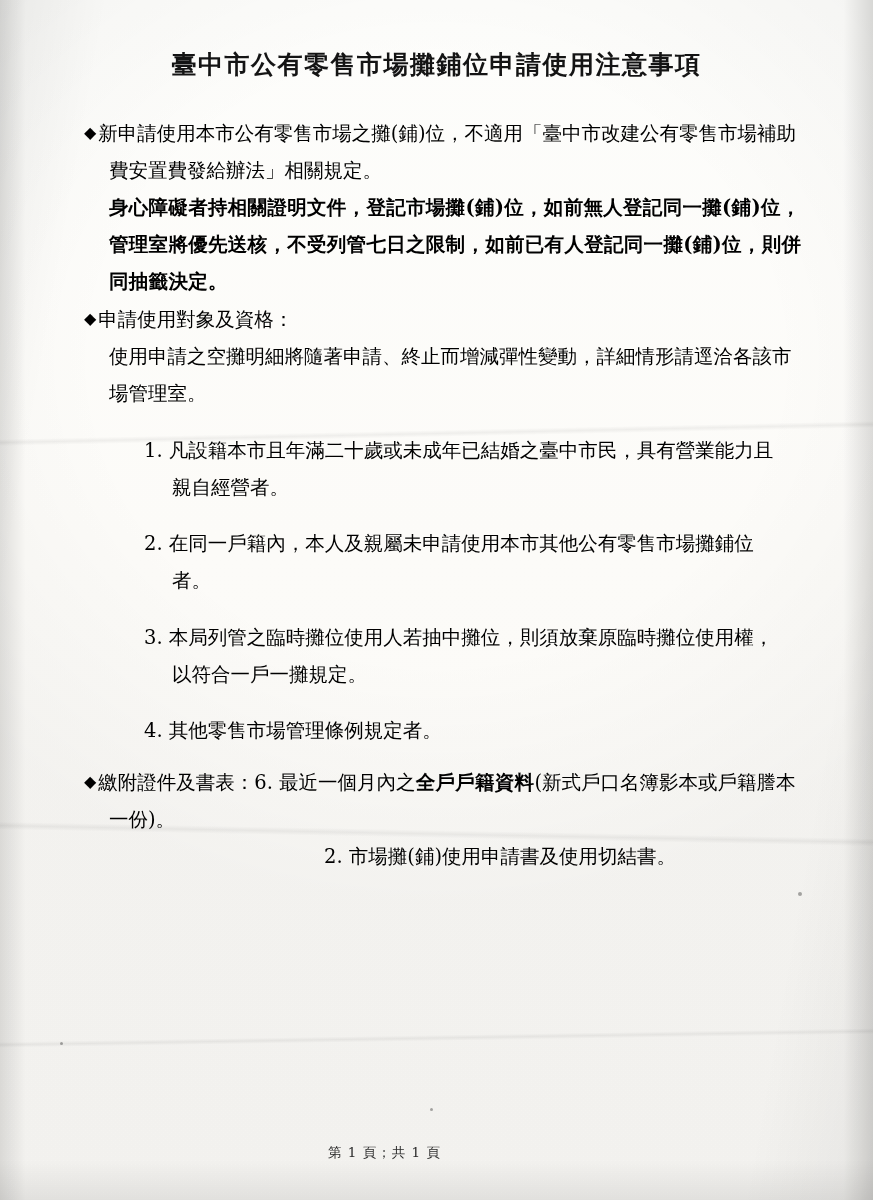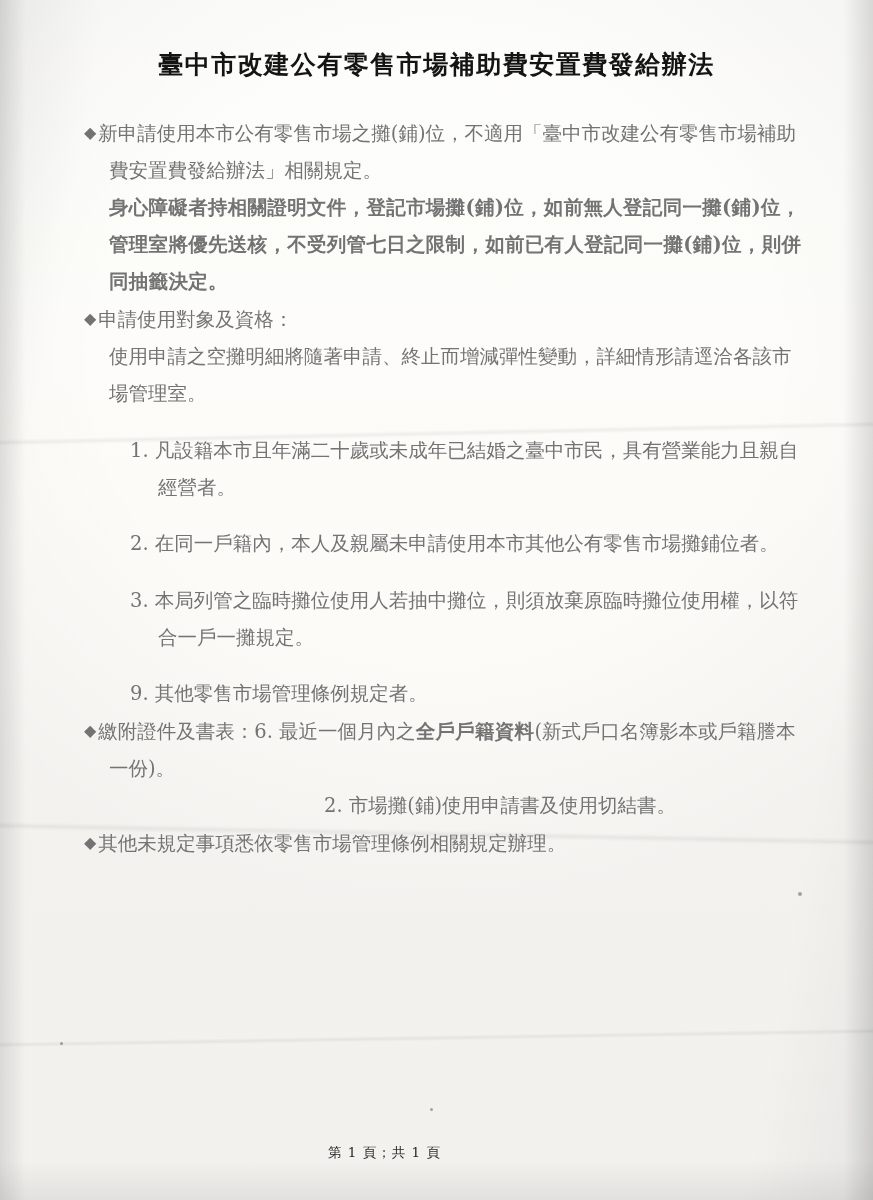--- a/index.html
+++ b/index.html
@@ -75,21 +75,21 @@
     color: #141414;
   }
 
   .body-block {
     position: absolute;
     left: 84px;
     top: 114px;
     width: 720px;
     font-size: 19.5px;
     line-height: 37px;
-    color: #737373;
+    color: #000000;
   }
 
   .para {
     position: relative;
     margin: 0 0 0 0;
     text-indent: 0;
   }
 
   
   .bullet {
@@ -107,21 +107,21 @@
     padding-left: 25px;
   }
 
   .bold {
     font-weight: bold;
     letter-spacing: 0.3px;
   }
 
   
   .numlist {
-    margin: 0;
+    margin: 14px;
     padding-left: 46px;
   }
   .numitem {
     padding-left: 28px;
     text-indent: -28px;
     margin-bottom: 0;
   }
 
   
   .sub-hang {
@@ -150,43 +150,42 @@
   <div class="edge-shade-left"></div>
   <div class="edge-shade-right"></div>
   <div class="edge-shade-bottom"></div>
   <div class="speck" style="left:798px;top:892px;width:4px;height:4px;"></div>
   <div class="speck" style="left:60px;top:1042px;width:3px;height:3px;"></div>
   <div class="speck" style="left:430px;top:1108px;width:3px;height:3px;"></div>
 </div>
 
 <div class="content">
 
-  <div class="doc-title">臺中市改建公有零售市場補助費安置費發給辦法</div>
+  <div class="doc-title">臺中市公有零售市場攤鋪位申請使用注意事項</div>
 
   <div class="body-block">
 
     <p class="para bullet"><span class="mk">◆</span><span>新申請使用本市公有零售市場之攤(鋪)位，不適用「臺中市改建公有零售市場補助費安置費發給辦法」相關規定。</span></p>
 
 
     <p class="para plain bold">身心障礙者持相關證明文件，登記市場攤(鋪)位，如前無人登記同一攤(鋪)位，管理室將優先送核，不受列管七日之限制，如前已有人登記同一攤(鋪)位，則併同抽籤決定。</p>
 
     <p class="para bullet"><span class="mk">◆</span><span>申請使用對象及資格：</span></p>
 
     <p class="para plain">使用申請之空攤明細將隨著申請、終止而增減彈性變動，詳細情形請逕洽各該市場管理室。</p>
 
     <div class="numlist">
       <p class="numitem">1. 凡設籍本市且年滿二十歲或未成年已結婚之臺中市民，具有營業能力且親自經營者。</p>
       <p class="numitem">2. 在同一戶籍內，本人及親屬未申請使用本市其他公有零售市場攤鋪位者。</p>
       <p class="numitem">3. 本局列管之臨時攤位使用人若抽中攤位，則須放棄原臨時攤位使用權，以符合一戶一攤規定。</p>
-      <p class="numitem">9. 其他零售市場管理條例規定者。</p>
+      <p class="numitem">4. 其他零售市場管理條例規定者。</p>
     </div>
 
 
     <p class="para bullet"><span class="mk">◆</span><span>繳附證件及書表：6. 最近一個月內之</span><span class="bold">全戶戶籍資料</span><span>(新式戶口名簿影本或戶籍謄本一份)。</span></p>
 
     <p class="para sub-hang">2. 市場攤(鋪)使用申請書及使用切結書。</p>
 
-    <p class="para bullet"><span class="mk">◆</span><span>其他未規定事項悉依零售市場管理條例相關規定辦理。</span></p>
 
   </div>
 
   <div class="footer">第 1 頁；共 1 頁</div>
 </div>
 
 </body></html>

